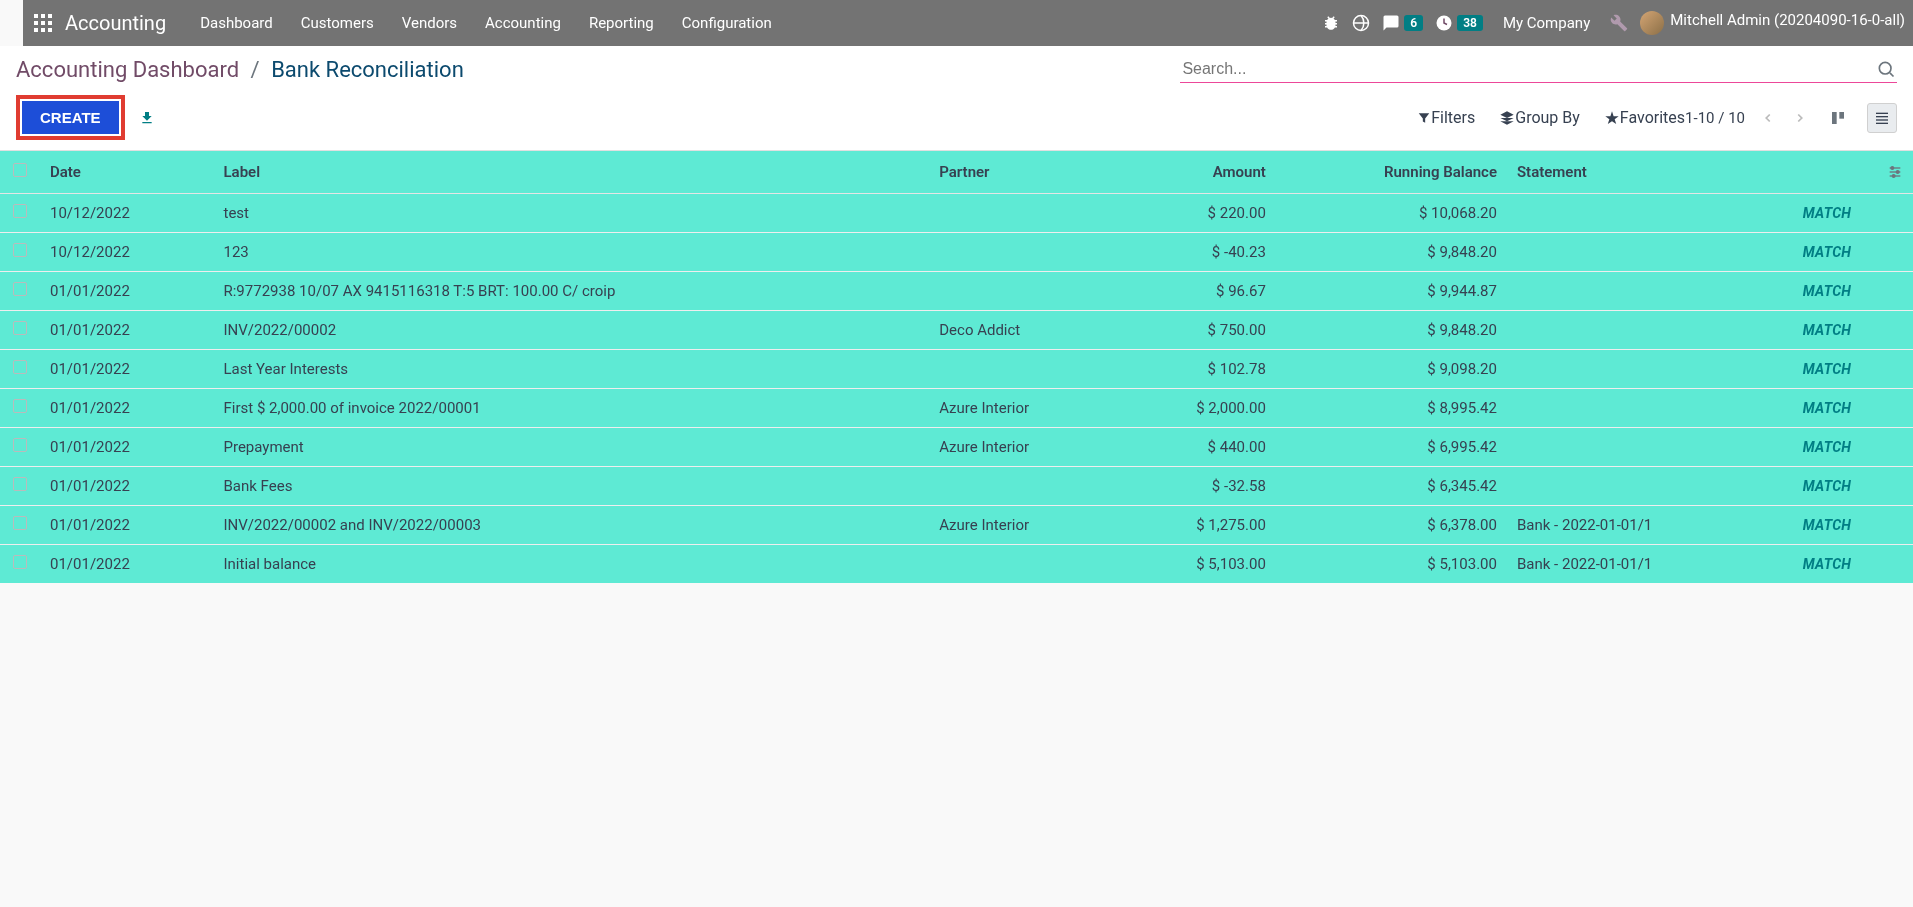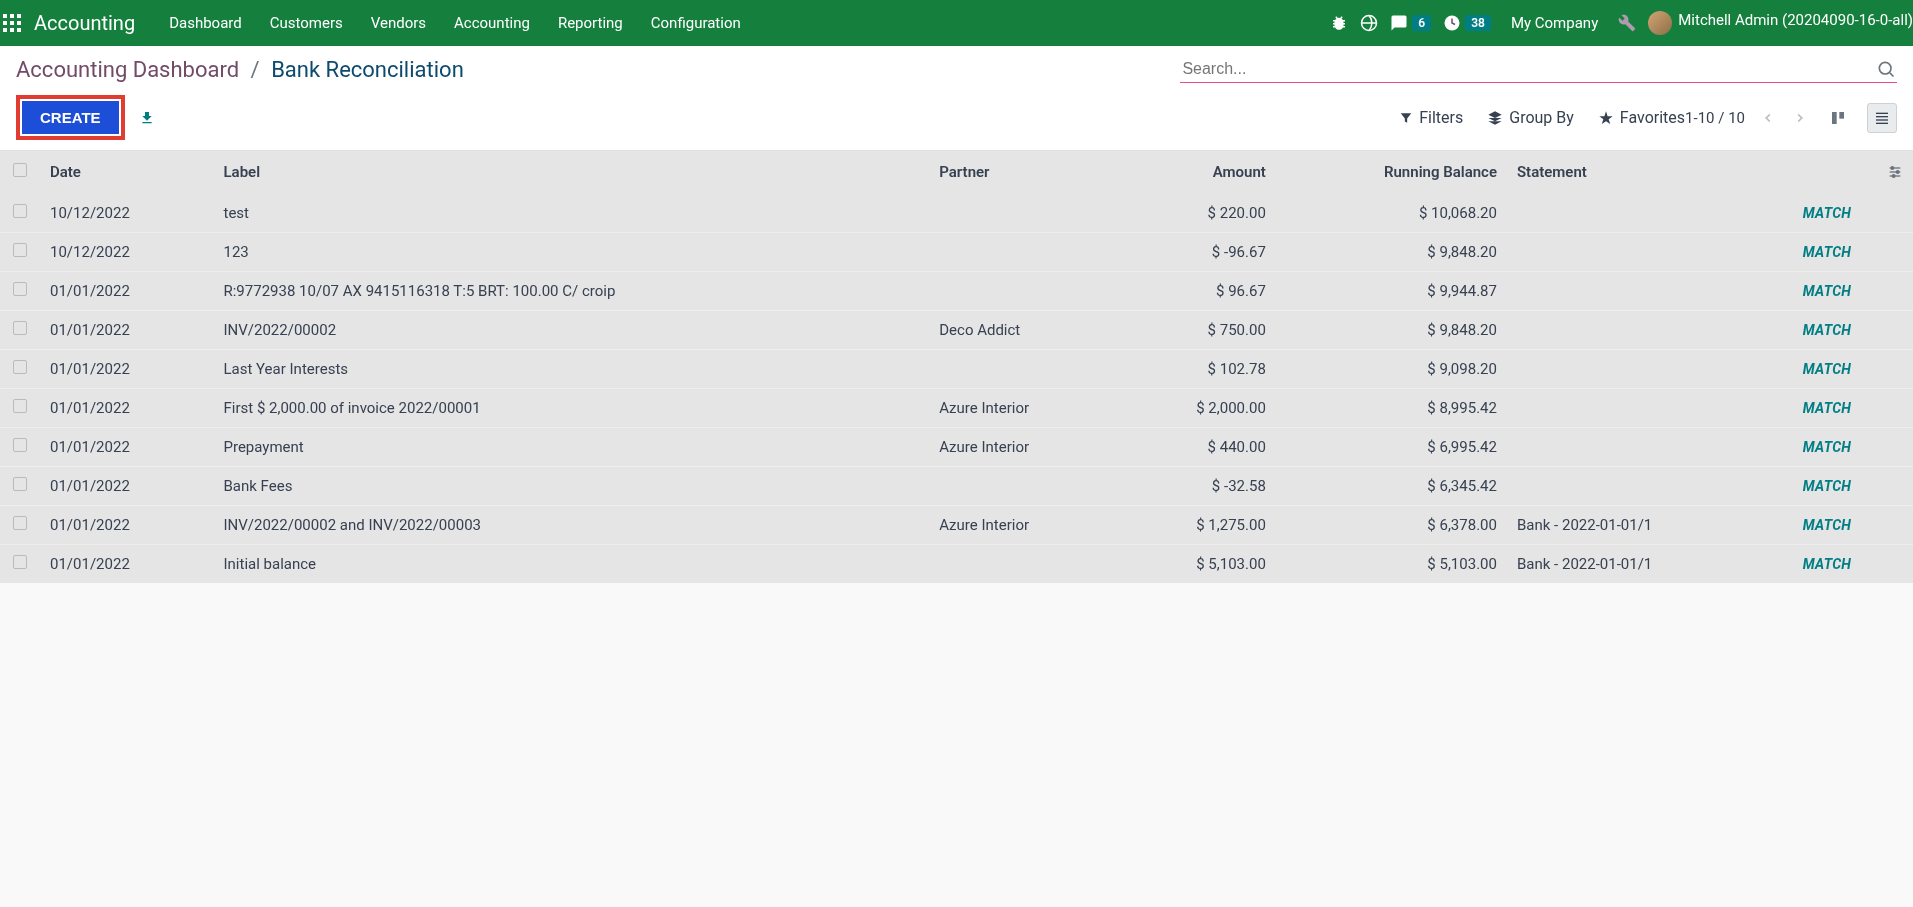--- a/index.html
+++ b/index.html
@@ -1,19 +1,19 @@
 <!DOCTYPE html>
 <html><head>
 <meta charset="utf-8">
 <style>
   * { box-sizing: border-box; margin: 0; padding: 0; }
   body { font-family: -apple-system, BlinkMacSystemFont, "Segoe UI", Roboto, sans-serif; background: #f9f9f9; color: #374151; }
   
   
-  .navbar { background: #15803d; color: #fff; display: flex; align-items: center; height: 46px; padding: 0 0; }
+  .navbar { background: #737373; color: #fff; display: flex; align-items: center; height: 46px; padding: 0 8px; margin-left: 23px; }
   .navbar .apps-icon { width: 24px; height: 24px; display: flex; align-items: center; justify-content: center; margin-right: 10px; }
   .navbar .brand { font-size: 20px; font-weight: 400; margin-right: 20px; }
   .navbar .menu { display: flex; gap: 0; }
   .navbar .menu .item { padding: 0 14px; font-size: 15px; cursor: pointer; color: #fff; }
   .navbar .spacer { flex: 1; }
   .navbar .right { display: flex; align-items: center; gap: 12px; }
   .navbar .right .ico { display: flex; align-items: center; position: relative; cursor: pointer; color: #fff; }
   .navbar .badge { background: #017E84; color: #fff; font-size: 12px; padding: 1px 6px; border-radius: 3px; margin-left: 4px; font-weight: 600; }
   .navbar .company { font-size: 15px; margin: 0 8px; cursor: pointer; }
   .navbar .avatar { width: 24px; height: 24px; border-radius: 50%; background: linear-gradient(135deg, #d4a574, #8b6f47); margin-right: 6px; }
@@ -30,29 +30,29 @@
   .searchwrap input { border: none; outline: none; width: 100%; font-size: 16px; padding: 4px 2px; color:#6c757d; }
   .searchwrap .mag { width: 22px; height: 22px; color: #6c757d; display:flex; align-items:center; justify-content:center; cursor:pointer; }
 
   
   .controls { display: flex; align-items: center; padding: 8px 16px 10px 16px; background: #fff; border-bottom: 1px solid #e0e0e0; }
   .create-wrap { border: 4px solid #e03c31; padding: 2px; display:inline-block; }
   .create-btn { background: #1d4ed8; color: #fff; border: none; padding: 8px 18px; font-size: 15px; font-weight: 700; cursor: pointer; }
   .download-ico { margin-left: 14px; color: #017E84; cursor: pointer; display:inline-flex; align-items:center; }
   .controls .gap { flex: 1; }
   .filterbar { display: flex; align-items: center; gap: 24px; font-size: 16px; color: #374151; }
-  .filterbar .fitem { display:flex; align-items:center; gap:6px; cursor:pointer;justify-content:flex-end; }
+  .filterbar .fitem { display:flex; align-items:center; gap:0; cursor:pointer;justify-content:flex-end; }
   .controls .right { display:flex; align-items:center; gap: 14px; margin-left: auto; }
   .pager { font-size: 15px; color: #374151; }
   .chev { width: 18px; height: 18px; color: #bbb; cursor: pointer; display:flex; align-items:center; justify-content:center; }
   .viewbtn { width: 30px; height: 30px; display:flex; align-items:center; justify-content:center; cursor:pointer; border: 1px solid transparent; border-radius:3px; color:#6c757d; }
   .viewbtn.active { background: #e9ecef; border-color: #d0d0d0; color:#374151; }
 
   
-  .table-wrap { background: #e5e5e5; }
+  .table-wrap { background: #5eead4; }
   table { width: 100%; border-collapse: collapse; }
   thead th { text-align: left; font-weight: 600; font-size: 15px; padding: 12px 10px; border-bottom: 1px solid #e5e5e5; color:#374151; }
   thead th.num { text-align: right; }
   thead th.chk { width: 40px; text-align:center; }
   tbody td { padding: 10px 10px; border-top: 1px solid #eee; font-size: 15px; color: #374151; }
   tbody td.num { text-align: right; }
   tbody td.chk { width: 40px; text-align:center; }
   .checkbox { width: 14px; height: 14px; border: 1px solid #bbb; border-radius: 2px; display:inline-block; cursor:pointer; }
   .matchbtn { color: #017E84; font-size: 14px; font-weight: 700; cursor:pointer; letter-spacing: 0.3px; }
   .settings-col { width: 36px; text-align:center; color:#6c757d; }
@@ -238,21 +238,21 @@
     <td class="num">$ 10,068.20</td>
     <td></td>
     <td class="matchcol"><span class="matchbtn">MATCH</span></td>
     <td class="settings-col"></td>
   </tr>
         <tr>
     <td class="chk"><span class="checkbox"></span></td>
     <td>10/12/2022</td>
     <td>123</td>
     <td></td>
-    <td class="num">$ -96.67</td>
+    <td class="num">$ -40.23</td>
     <td class="num">$ 9,848.20</td>
     <td></td>
     <td class="matchcol"><span class="matchbtn">MATCH</span></td>
     <td class="settings-col"></td>
   </tr>
         <tr>
     <td class="chk"><span class="checkbox"></span></td>
     <td>01/01/2022</td>
     <td>R:9772938 10/07 AX 9415116318 T:5 BRT: 100.00 C/ croip</td>
     <td></td>

